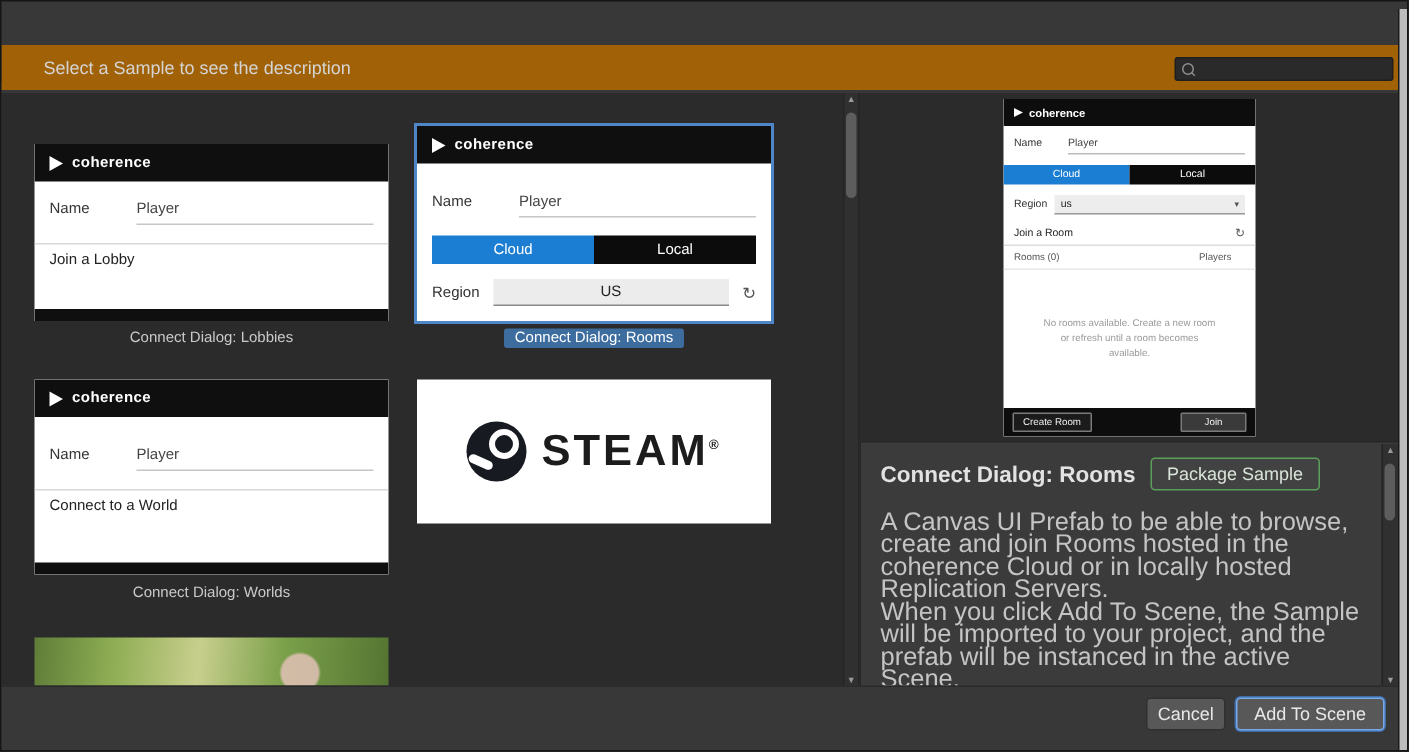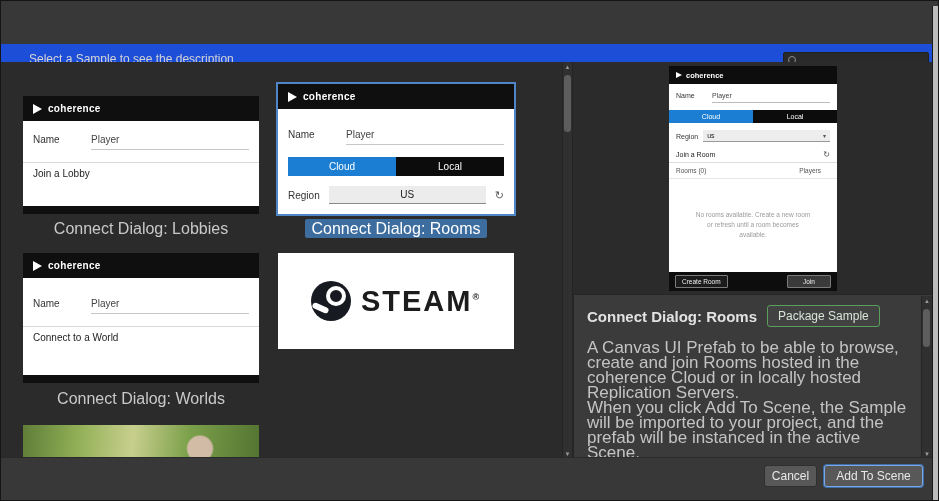--- a/index.html
+++ b/index.html
@@ -7,21 +7,21 @@
   .window { position:relative; width:939px; height:501px; background:#383838; overflow:hidden; border:1px solid #151515; cursor:default; }
   .edge-strip { position:absolute; right:0; top:5px; width:6px; height:496px; background:#bcbcbc; border-left:1px solid #1a1a1a; }
 
   
   .titlebar { position:absolute; top:0; left:0; width:933px; height:30px; background:#3a3a3a; border-bottom:1px solid #272727; }
   .window-title { position:absolute; left:13px; top:8px; font-size:12px; color:#e2e2e2; }
   .close-btn { position:absolute; right:6px; top:7px; width:17px; height:17px; background:#c94a3d; border-radius:2px;
                color:#fff; font-size:12px; line-height:16px; text-align:center; cursor:pointer; font-weight:bold; }
 
   
-  .hint-bar { position:absolute; top:43px; left:0; width:933px; height:30px; background:#1d4ed8; border-bottom:5px solid #a16207; }
+  .hint-bar { position:absolute; top:29px; left:0; width:933px; height:30px; background:#a16207; border-bottom:5px solid #a16207; }
   .hint-text { position:absolute; left:28px; top:8px; font-size:12px; color:#d4d4d4; }
   .search-box { position:absolute; left:782px; top:8px; width:146px; height:16px; background:#2a2a2a; border:1px solid #1f1f1f; border-radius:2px; }
   .search-icon { position:absolute; left:4px; top:3px; width:9px; height:9px; }
   .search-icon::before { content:""; position:absolute; left:0; top:0; width:6px; height:6px; border:1px solid #8f8f8f; border-radius:50%; }
   .search-icon::after { content:""; position:absolute; left:6px; top:7px; width:3px; height:1px; background:#8f8f8f; transform:rotate(45deg); }
   .search-input { position:absolute; left:15px; top:0; width:128px; height:14px; background:transparent; border:none; outline:none; color:#ddd; font-size:11px; font-family:"Liberation Sans", sans-serif; }
 
   
   .content { position:absolute; top:61px; left:0; width:933px; height:397px; background:#2b2b2b; overflow:hidden; }
 
@@ -53,21 +53,21 @@
   .steam-logo::after { content:""; position:absolute; width:17px; height:6px; background:#fff; transform:rotate(24deg); left:1px; bottom:10px; border-radius:3px; }
   .steam-word { font-size:29px; font-weight:bold; color:#1c1c1c; letter-spacing:2px; }
   .steam-reg { font-size:9px; color:#1c1c1c; vertical-align:super; }
 
   
   .thumb-nature { height:118px; background:
       radial-gradient(circle at 75% 20%, rgba(233,196,190,.8) 0 6%, transparent 7%),
       radial-gradient(circle at 30% 60%, rgba(215,224,150,.9) 0 9%, transparent 10%),
       linear-gradient(95deg,#5f7d38,#8fae54 22%,#c8cf8d 45%,#7ba04a 68%,#4f702f 100%); }
 
-  .card-label { position:absolute; width:236px; text-align:center; font-size:16px; color:#c9c9c9; }
+  .card-label { position:absolute; width:236px; text-align:center; font-size:10px; color:#c9c9c9; }
   .card-label .sel { background:#3d6c9e; color:#fff; padding:1px 7px; border-radius:2px; }
 
   
   .v-scroll { position:absolute; width:11px; background:#303030; border-left:1px solid #242424; border-right:1px solid #242424; }
   .v-scroll .arrow { position:absolute; left:0; width:100%; text-align:center; font-size:6px; color:#9a9a9a; cursor:pointer; }
   .v-scroll .thumb-bar { position:absolute; left:1px; width:7px; background:#5d5d5d; border-radius:4px; cursor:pointer; }
   .scroll-left { left:561px; top:0; height:397px; }
   .scroll-left .thumb-bar { top:13px; height:57px; }
 
   

